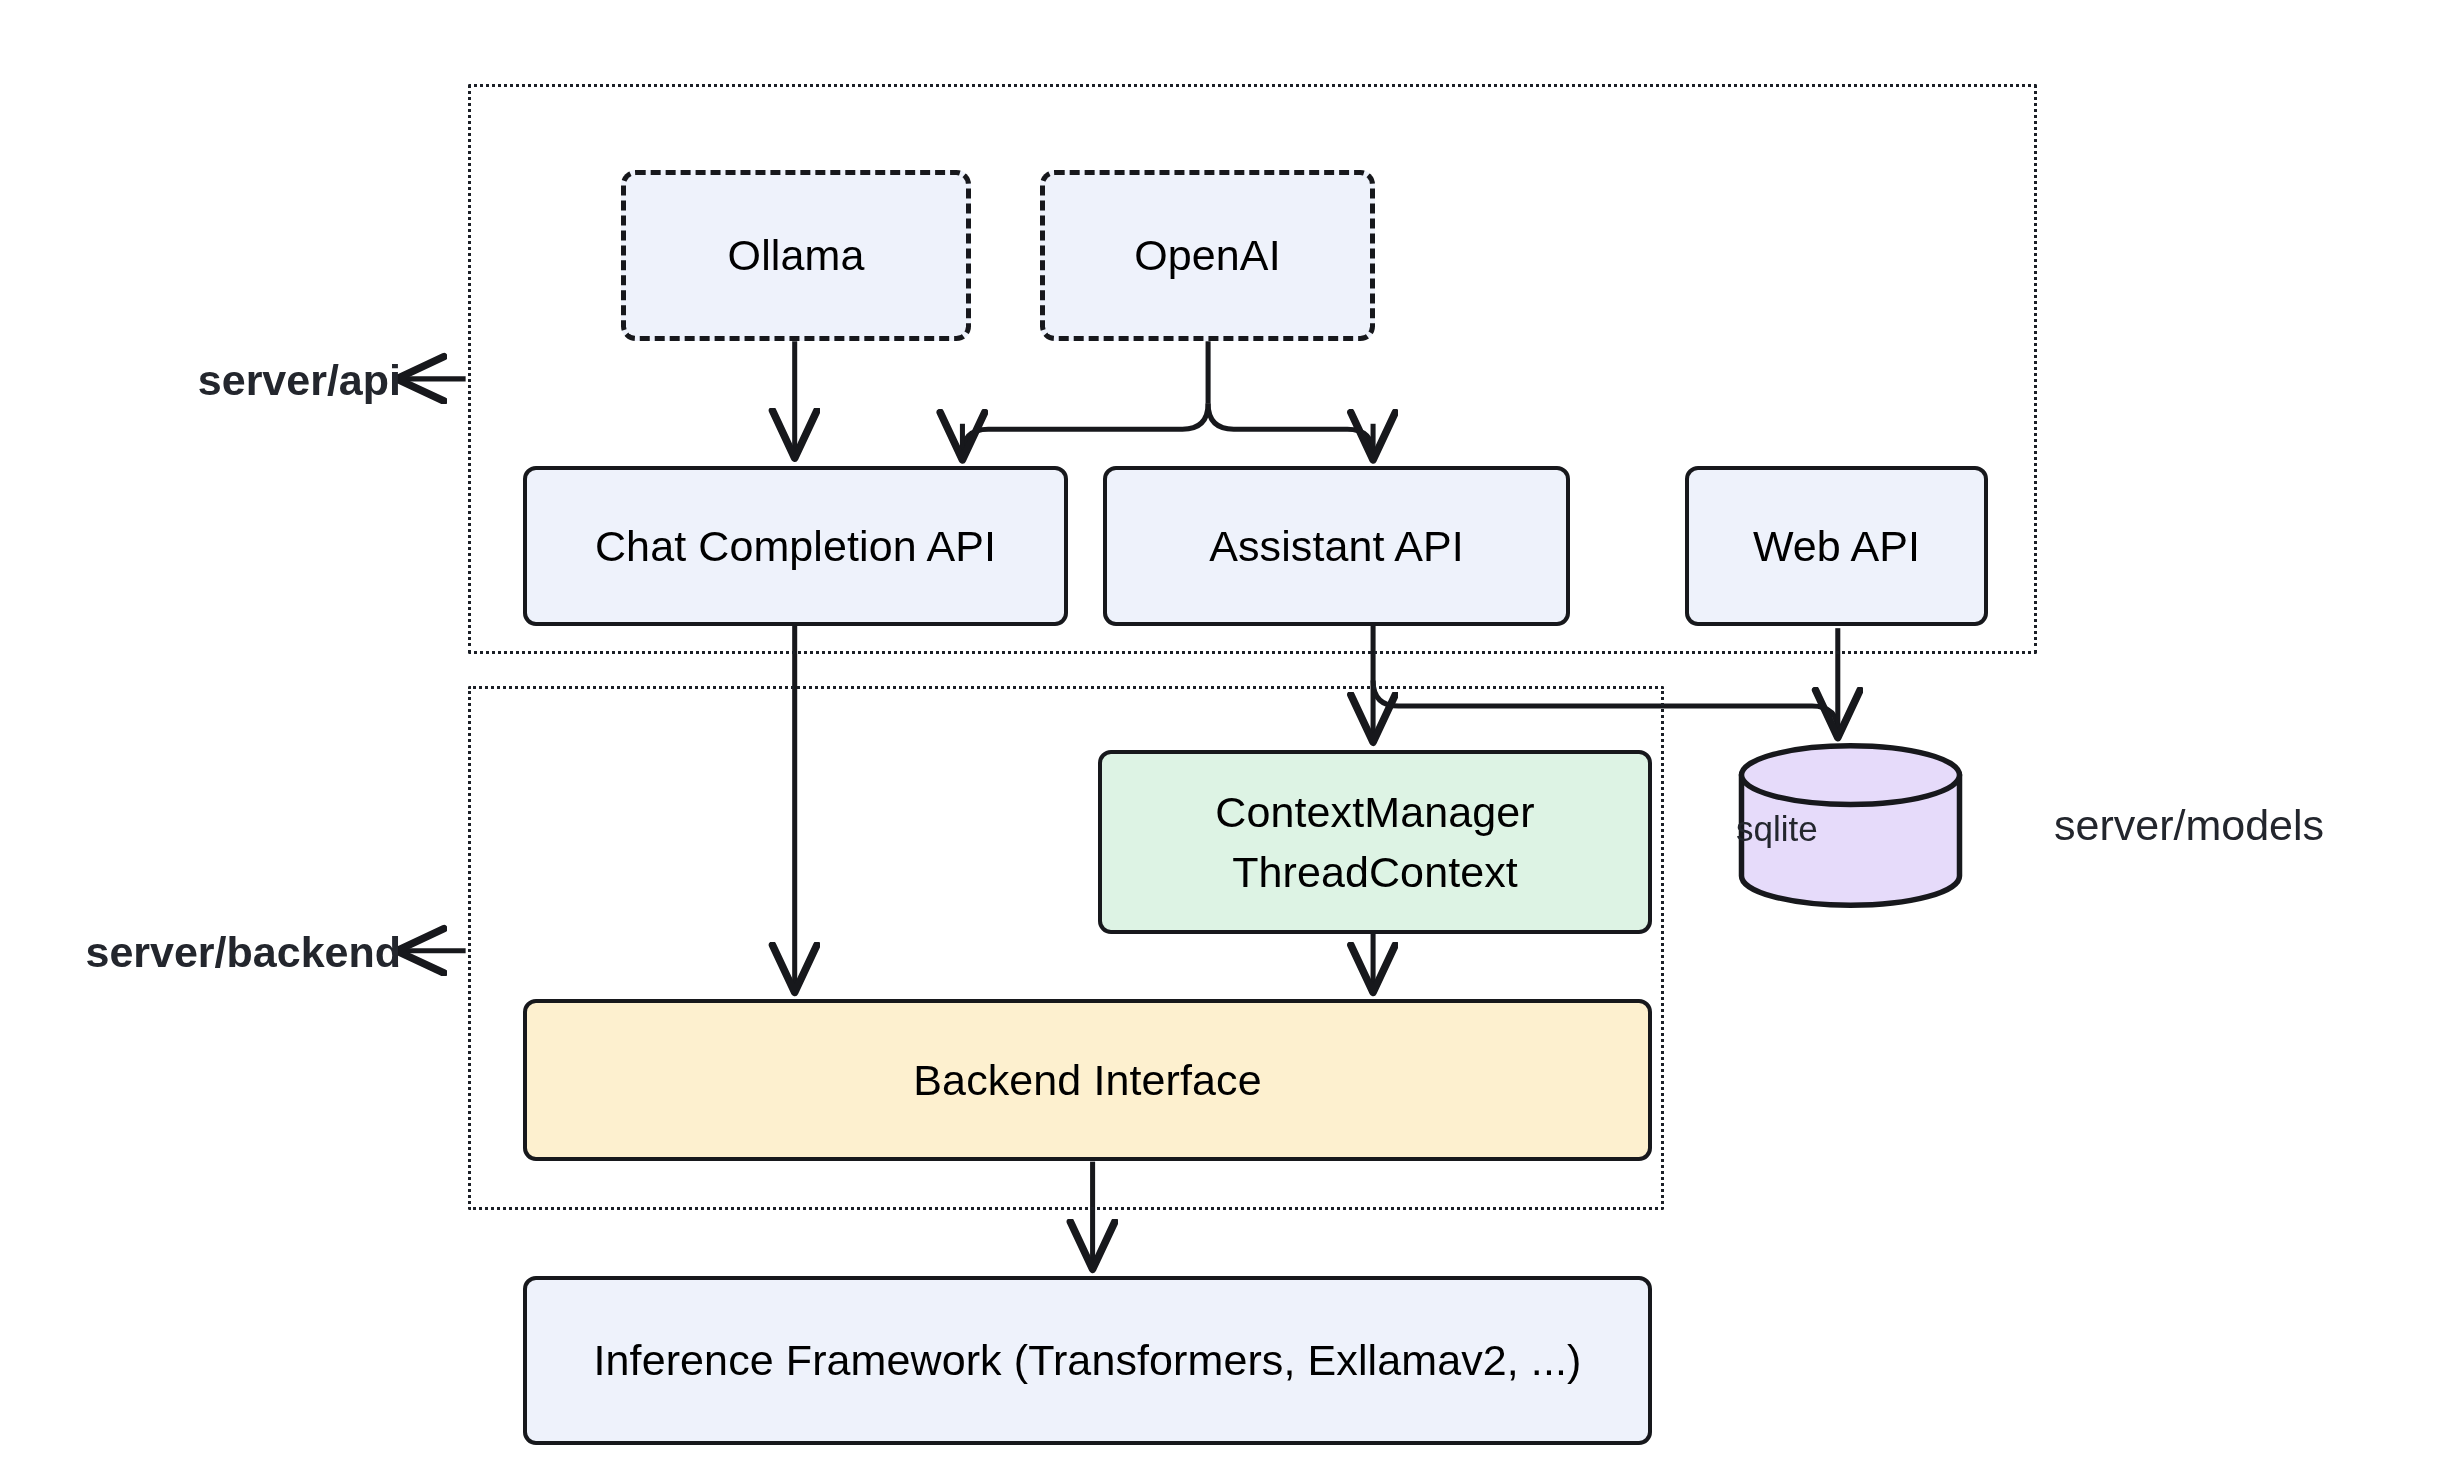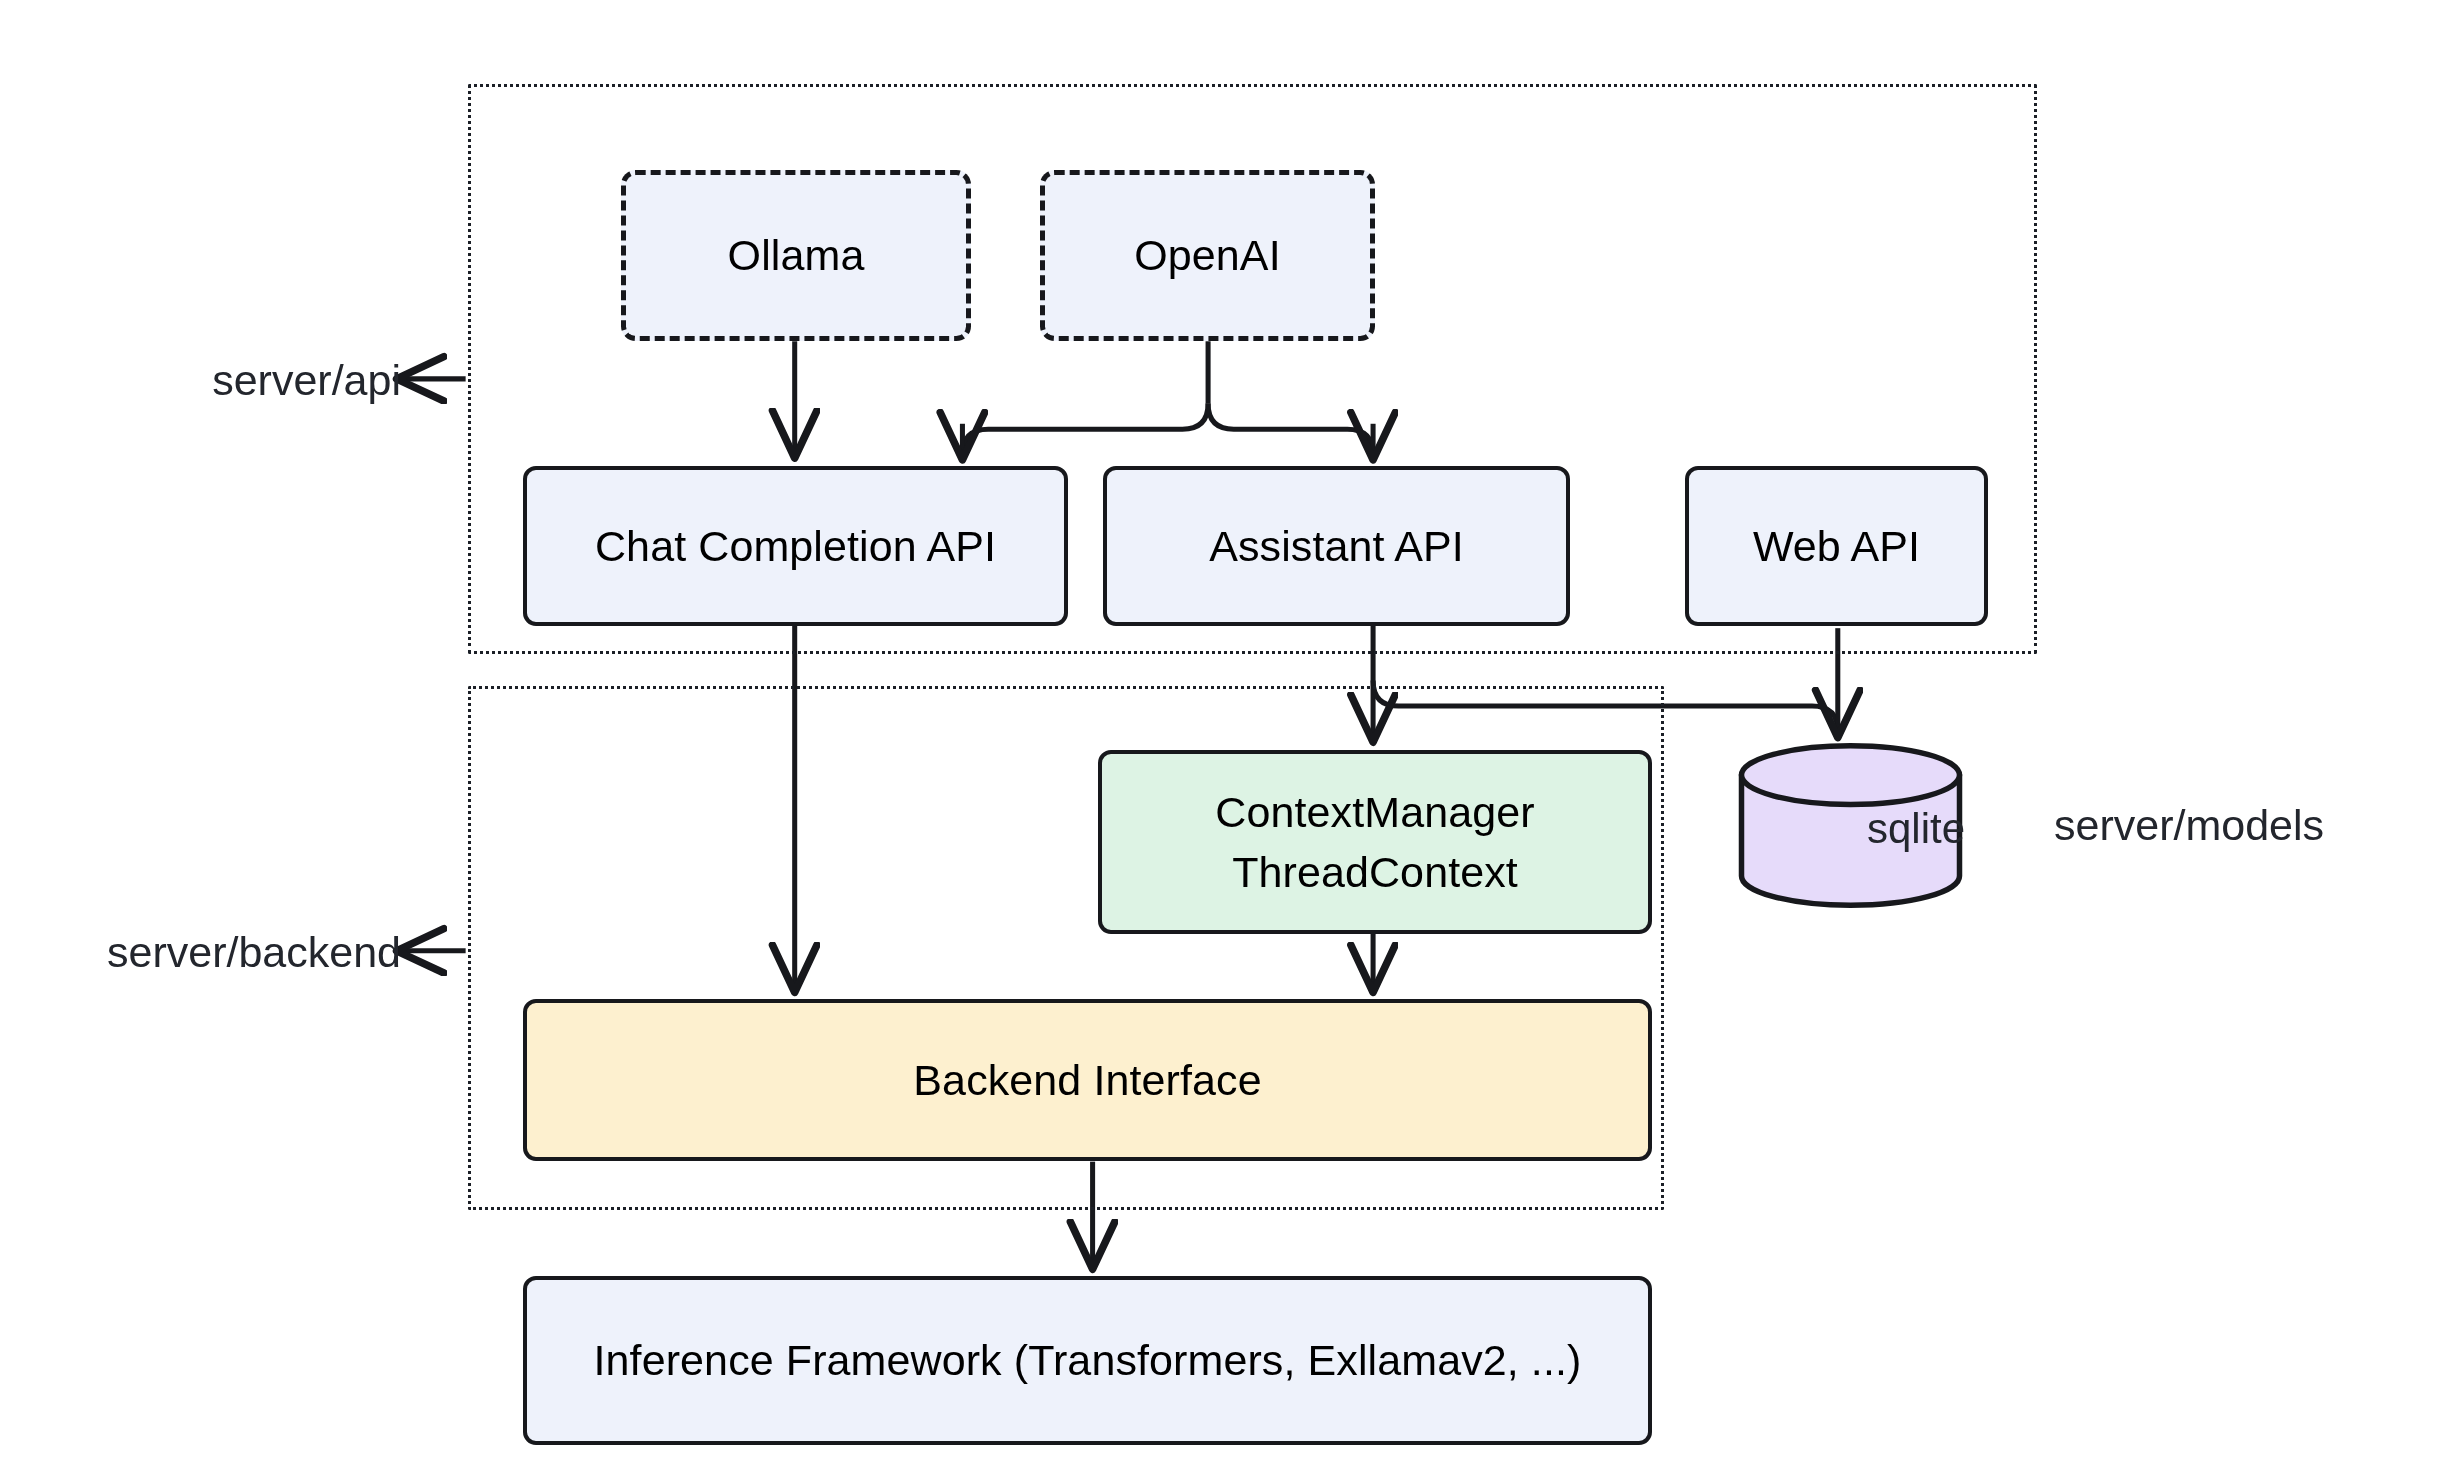--- a/index.html
+++ b/index.html
@@ -69,35 +69,36 @@
   
   .cylinder {
     position: absolute;
   }
   .cylinder .cyl-label {
     position: absolute;
     left: 0;
     right: 0;
     top: 52%;
     transform: translateY(-50%);
-    text-align: right;
-    font-size: 42px;
+    text-align: left;
+    font-size: 35px;
     color: #23262d;
     pointer-events: none;
   }
 
   
   .label {
     position: absolute;
     font-size: 43px;
     color: #23262d;
     white-space: nowrap;
   }
   .label.right-align {
     text-align: right;
+    font-weight: bold;
   }
 </style>
 </head>
 <body>
 
 <div id="canvas">
 
   <svg id="wires" viewBox="0 0 2686 1614" xmlns="http://www.w3.org/2000/svg">
     <defs>
       <marker id="ah" markerWidth="12" markerHeight="12" refX="9.2" refY="5" orient="auto" markerUnits="strokeWidth">

